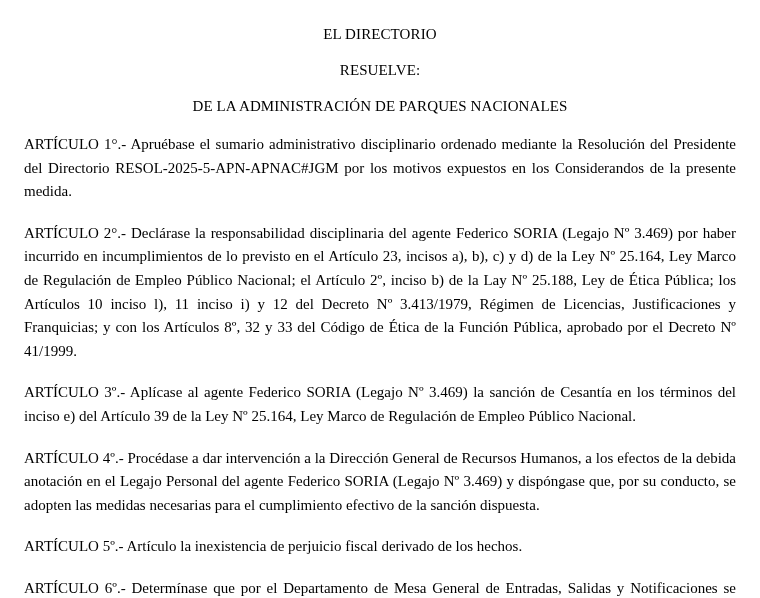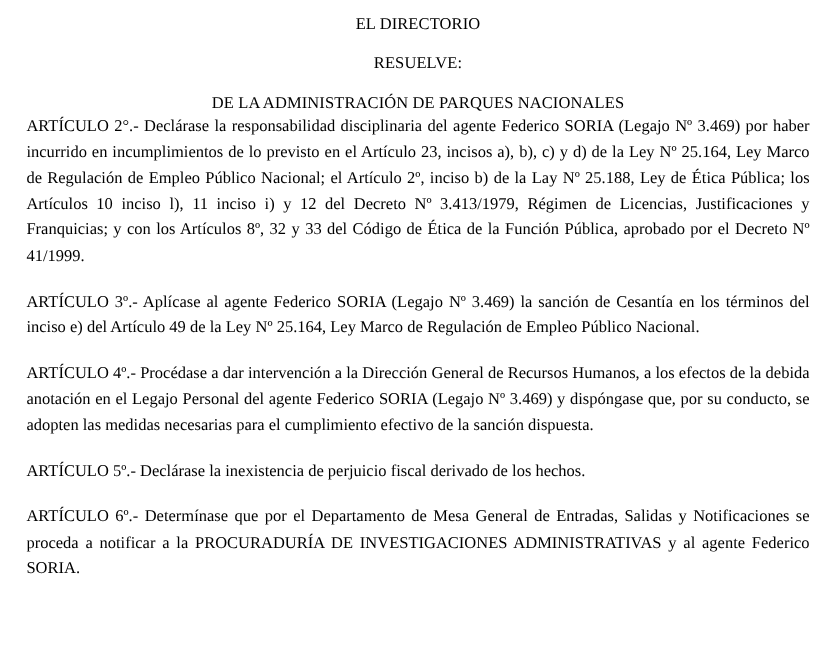--- a/index.html
+++ b/index.html
@@ -22,21 +22,21 @@
     padding: 0;
     position: relative;
   }
   .headers {
     padding-top: 13px;
   }
   .doc-header {
     text-align: center;
     font-size: 15px;
     line-height: 19px;
-    margin: 0 0 17px 0;
+    margin: 12px 0 17px 0;
     letter-spacing: 0.1px;
   }
   .doc-header:last-child {
     margin-bottom: 0;
   }
   .body-block {
     padding: 0 24px 0 24px;
   }
   .article {
     text-align: justify;
@@ -56,21 +56,22 @@
 
 <div class="page">
 
   <div class="headers">
     <div class="doc-header">EL DIRECTORIO</div>
     <div class="doc-header">RESUELVE:</div>
     <div class="doc-header">DE LA ADMINISTRACIÓN DE PARQUES NACIONALES</div>
   </div>
 
   <div class="body-block">
+    <p class="article art-1">ARTÍCULO 1°.- Apruébase el sumario administrativo disciplinario ordenado mediante la Resolución del Presidente del Directorio RESOL-2025-5-APN-APNAC#JGM por los motivos expuestos en los Considerandos de la presente medida.</p>
     <p class="article">ARTÍCULO 2°.- Declárase la responsabilidad disciplinaria del agente Federico SORIA (Legajo Nº 3.469) por haber incurrido en incumplimientos de lo previsto en el Artículo 23, incisos a), b), c) y d) de la Ley Nº 25.164, Ley Marco de Regulación de Empleo Público Nacional; el Artículo 2º, inciso b) de la Lay Nº 25.188, Ley de Ética Pública; los Artículos 10 inciso l), 11 inciso i) y 12 del Decreto Nº 3.413/1979, Régimen de Licencias, Justificaciones y Franquicias; y con los Artículos 8º, 32 y 33 del Código de Ética de la Función Pública, aprobado por el Decreto Nº 41/1999.</p>
-    <p class="article">ARTÍCULO 3º.- Aplícase al agente Federico SORIA (Legajo Nº 3.469) la sanción de Cesantía en los términos del inciso e) del Artículo 49 de la Ley Nº 25.164, Ley Marco de Regulación de Empleo Público Nacional.</p>
+    <p class="article">ARTÍCULO 3º.- Aplícase al agente Federico SORIA (Legajo Nº 3.469) la sanción de Cesantía en los términos del inciso e) del Artículo 39 de la Ley Nº 25.164, Ley Marco de Regulación de Empleo Público Nacional.</p>
     <p class="article">ARTÍCULO 4º.- Procédase a dar intervención a la Dirección General de Recursos Humanos, a los efectos de la debida anotación en el Legajo Personal del agente Federico SORIA (Legajo Nº 3.469) y dispóngase que, por su conducto, se adopten las medidas necesarias para el cumplimiento efectivo de la sanción dispuesta.</p>
-    <p class="article">ARTÍCULO 5º.- Declárase la inexistencia de perjuicio fiscal derivado de los hechos.</p>
+    <p class="article">ARTÍCULO 5º.- Artículo la inexistencia de perjuicio fiscal derivado de los hechos.</p>
     <p class="article">ARTÍCULO 6º.- Determínase que por el Departamento de Mesa General de Entradas, Salidas y Notificaciones se proceda a notificar a la PROCURADURÍA DE INVESTIGACIONES ADMINISTRATIVAS y al agente Federico SORIA.</p>
 
   </div>
 
 </div>
 
 </body></html>

